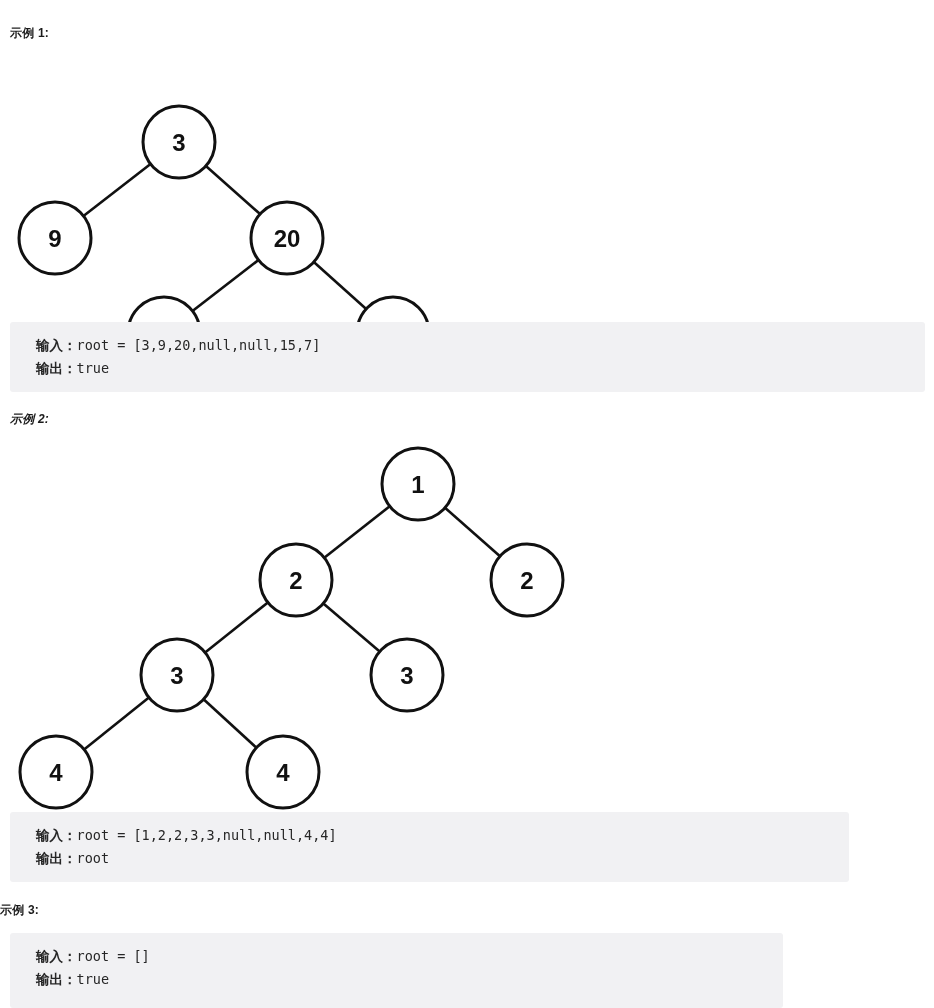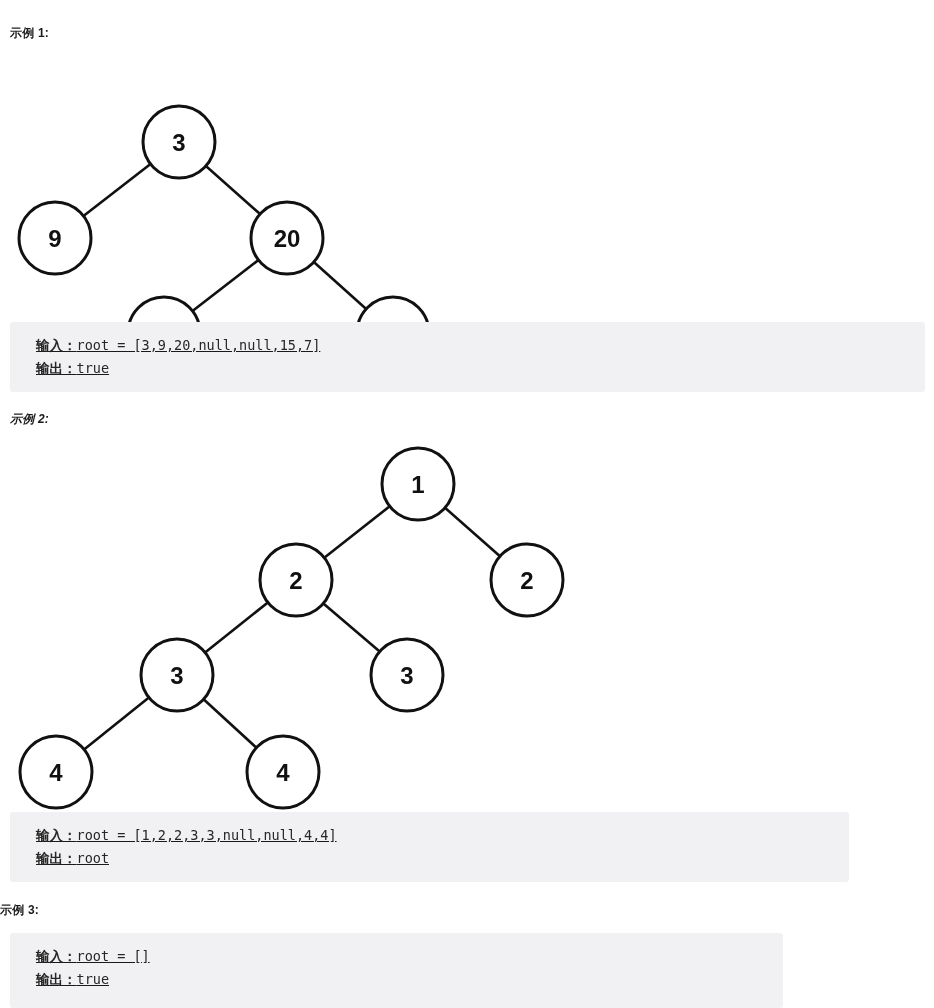--- a/index.html
+++ b/index.html
@@ -31,21 +31,20 @@
   .tree-figure {
     position: absolute;
     left: 0;
   }
   .code-block {
     position: absolute;
     background: #f1f1f3;
     border-radius: 3px;
     box-sizing: border-box;
     padding: 12px 0 12px 26px;
-    text-decoration: underline;
   }
   .code-line {
     font-family: "DejaVu Sans Mono", "Liberation Mono", monospace;
     font-size: 13.5px;
     line-height: 22px;
     color: #262626;
     white-space: pre;
   }
   .code-line .label {
     font-family: "Liberation Sans", "DejaVu Sans", sans-serif;

